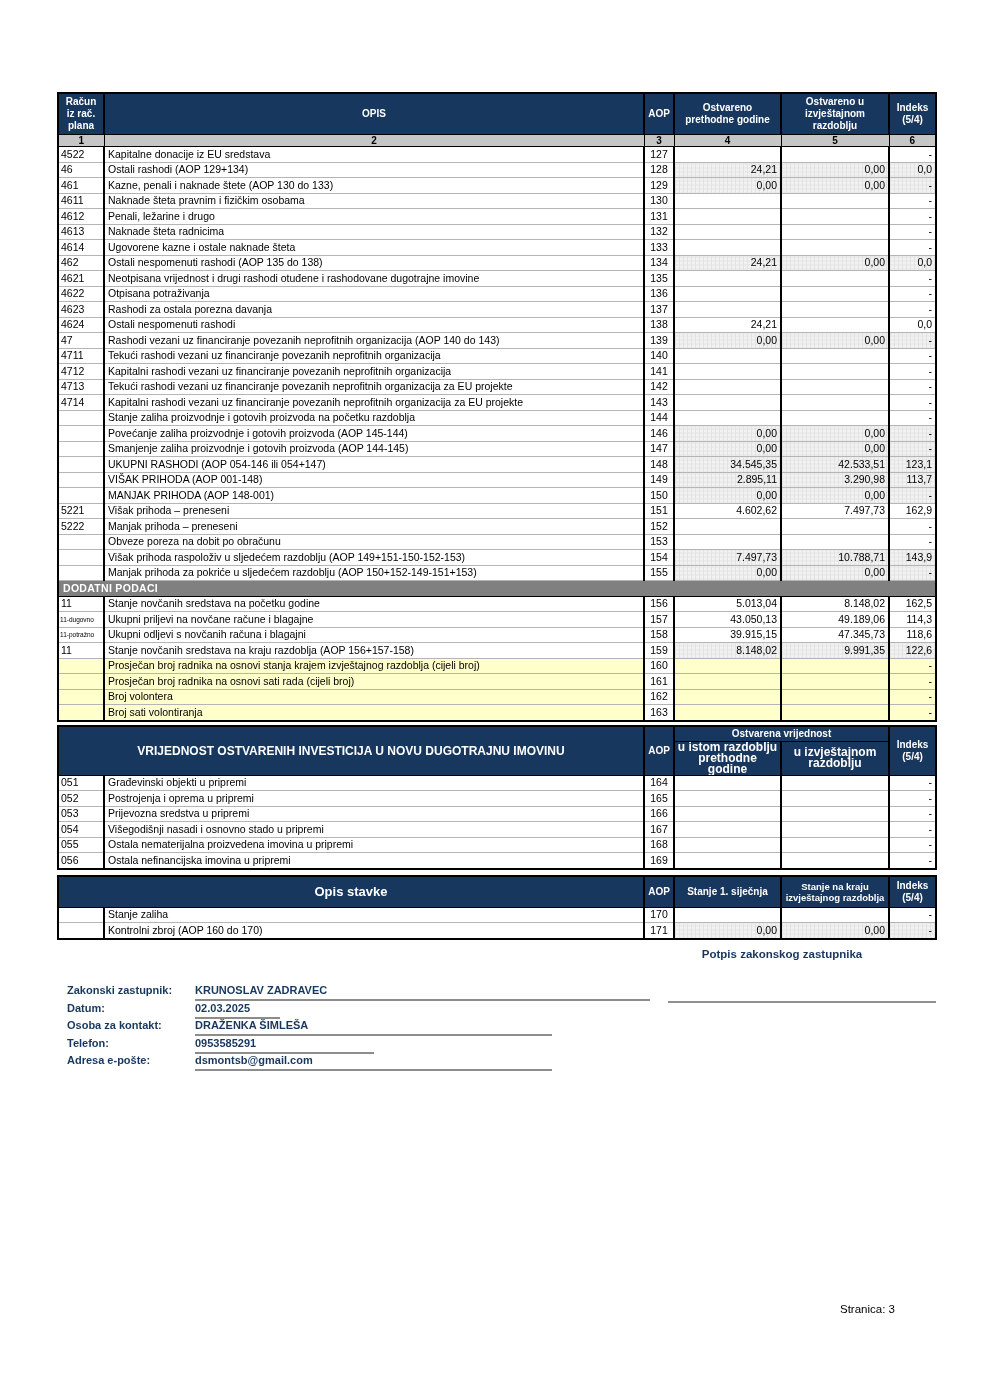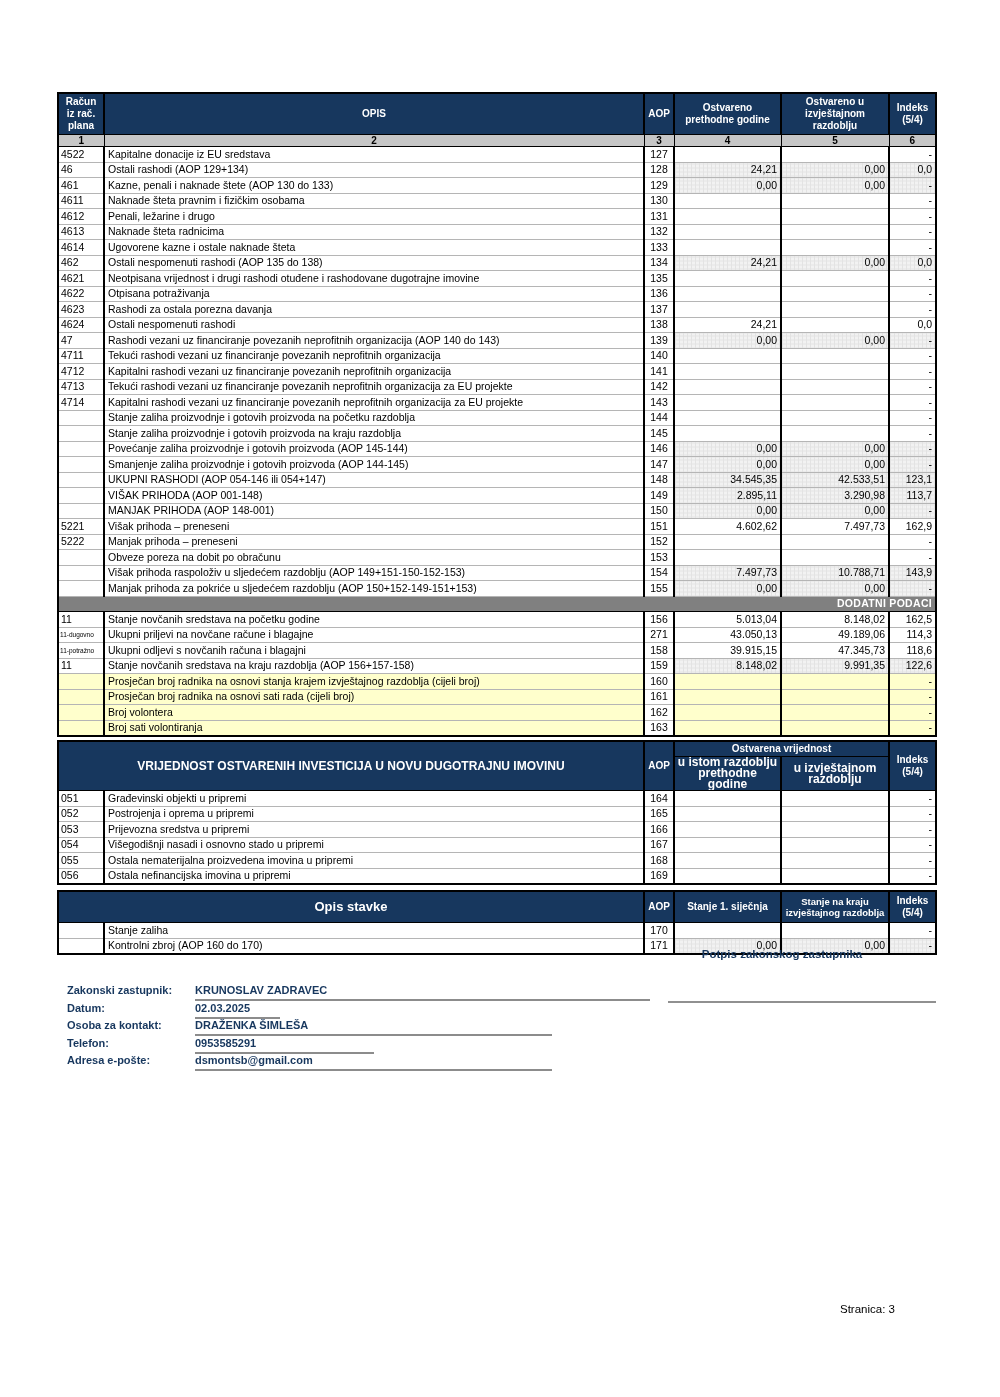--- a/index.html
+++ b/index.html
@@ -18,21 +18,21 @@
   tr.numrow th{background:#C6C6C6;color:#000;height:11px;font-size:10px;line-height:11px;border:1px solid #000;}
   td.c1{text-align:left;padding-left:2px;}
   td.c2{text-align:left;}
   td.c3{text-align:center;padding:0 1px;margin-top:20px;}
   td.c4,td.c5,td.c6{text-align:right;}
   td.pattern{background-color:#f2f2f2;
      background-image:repeating-linear-gradient(90deg,#e3e3e3 0 1px,transparent 1px 4px),
                       repeating-linear-gradient(0deg,#e3e3e3 0 1px,transparent 1px 4px);}
   td.yellow{background:#FFFFCC;}
   td.small-code{font-size:6.5px;padding-left:1px;}
-  tr.section td{background:#808080;color:#fff;font-weight:bold;text-align:right;padding-left:4px;
+  tr.section td{background:#808080;color:#fff;font-weight:bold;text-align:left;padding-left:4px;
                 font-size:10.5px;letter-spacing:.3px;border:1px solid #000;height:14.5px;}
   .t2{margin-top:3px;}
   .t3{margin-top:5px;}
   th.title2{font-size:12px;height:auto;margin-top:48px;}
   th.group{height:14px;font-size:10px;}
   th.sub{height:28px;font-size:12px;line-height:11px;}
   th.title3{font-size:13px;}
   tr.headrow3 th{height:30px;}
   th.small-head{font-size:9.5px;line-height:11px;}
   
@@ -219,28 +219,20 @@
         <tr>
           <td class="c1"></td>
           <td class="c2 bl2">Stanje zaliha proizvodnje i gotovih proizvoda na početku razdoblja</td>
           <td class="c3 bl2">144</td>
           <td class="c4 bl2"></td>
           <td class="c5 bl2"></td>
           <td class="c6 bl2">-</td>
         </tr>
         <tr>
           <td class="c1"></td>
-          <td class="c2 bl2">Stanje zaliha proizvodnje i gotovih proizvoda na kraju razdoblja</td>
-          <td class="c3 bl2">145</td>
-          <td class="c4 bl2"></td>
-          <td class="c5 bl2"></td>
-          <td class="c6 bl2">-</td>
-        </tr>
-        <tr>
-          <td class="c1"></td>
           <td class="c2 bl2">Povećanje zaliha proizvodnje i gotovih proizvoda (AOP 145-144)</td>
           <td class="c3 bl2">146</td>
           <td class="c4 bl2 pattern">0,00</td>
           <td class="c5 bl2 pattern">0,00</td>
           <td class="c6 bl2 pattern">-</td>
         </tr>
         <tr>
           <td class="c1"></td>
           <td class="c2 bl2">Smanjenje zaliha proizvodnje i gotovih proizvoda (AOP 144-145)</td>
           <td class="c3 bl2">147</td>
@@ -323,21 +315,21 @@
           <td class="c1">11</td>
           <td class="c2 bl2">Stanje novčanih sredstava na početku godine</td>
           <td class="c3 bl2">156</td>
           <td class="c4 bl2">5.013,04</td>
           <td class="c5 bl2">8.148,02</td>
           <td class="c6 bl2">162,5</td>
         </tr>
         <tr>
           <td class="c1 small-code">11-dugovno</td>
           <td class="c2 bl2">Ukupni priljevi na novčane račune i blagajne</td>
-          <td class="c3 bl2">271</td>
+          <td class="c3 bl2">157</td>
           <td class="c4 bl2">43.050,13</td>
           <td class="c5 bl2">49.189,06</td>
           <td class="c6 bl2">114,3</td>
         </tr>
         <tr>
           <td class="c1 small-code">11-potražno</td>
           <td class="c2 bl2">Ukupni odljevi s novčanih računa i blagajni</td>
           <td class="c3 bl2">158</td>
           <td class="c4 bl2">39.915,15</td>
           <td class="c5 bl2">47.345,73</td>

